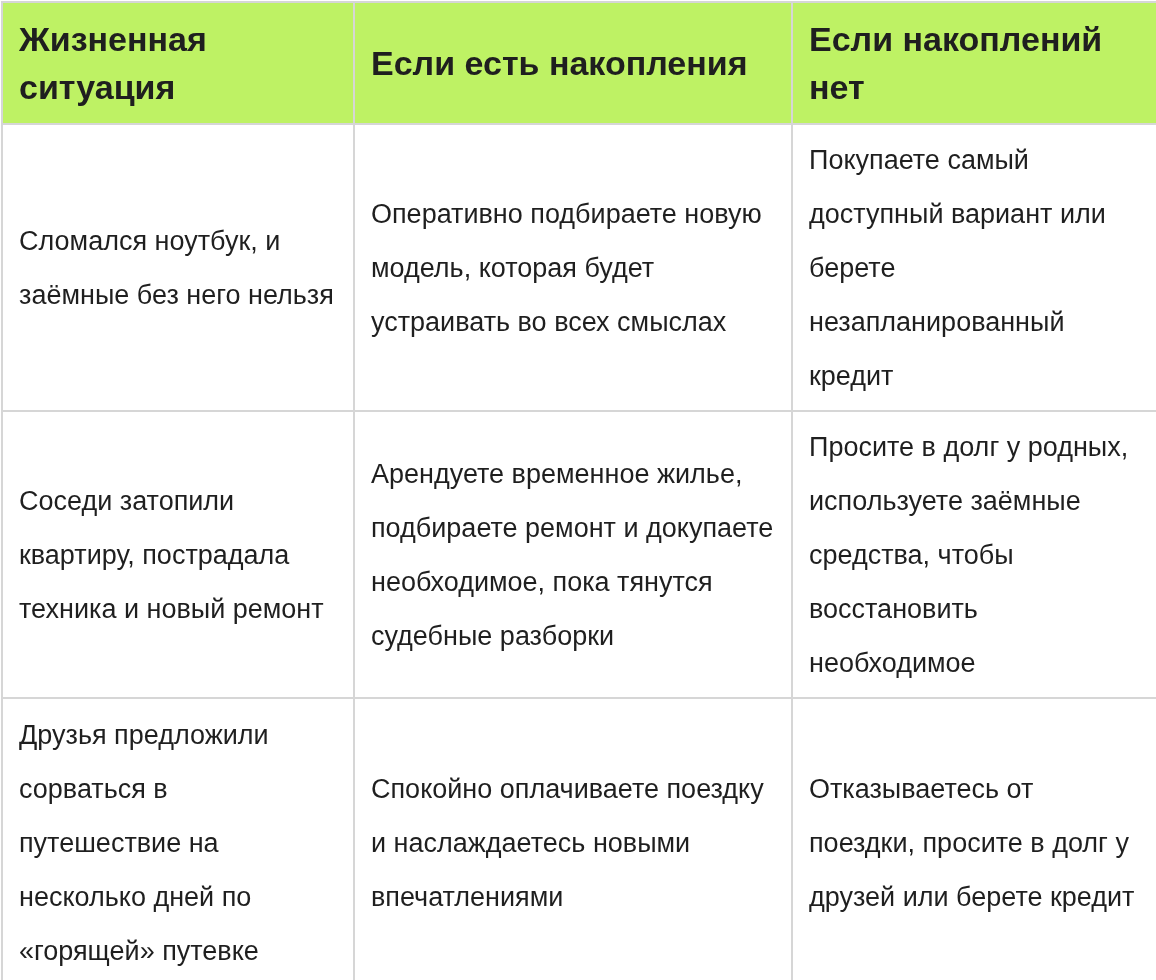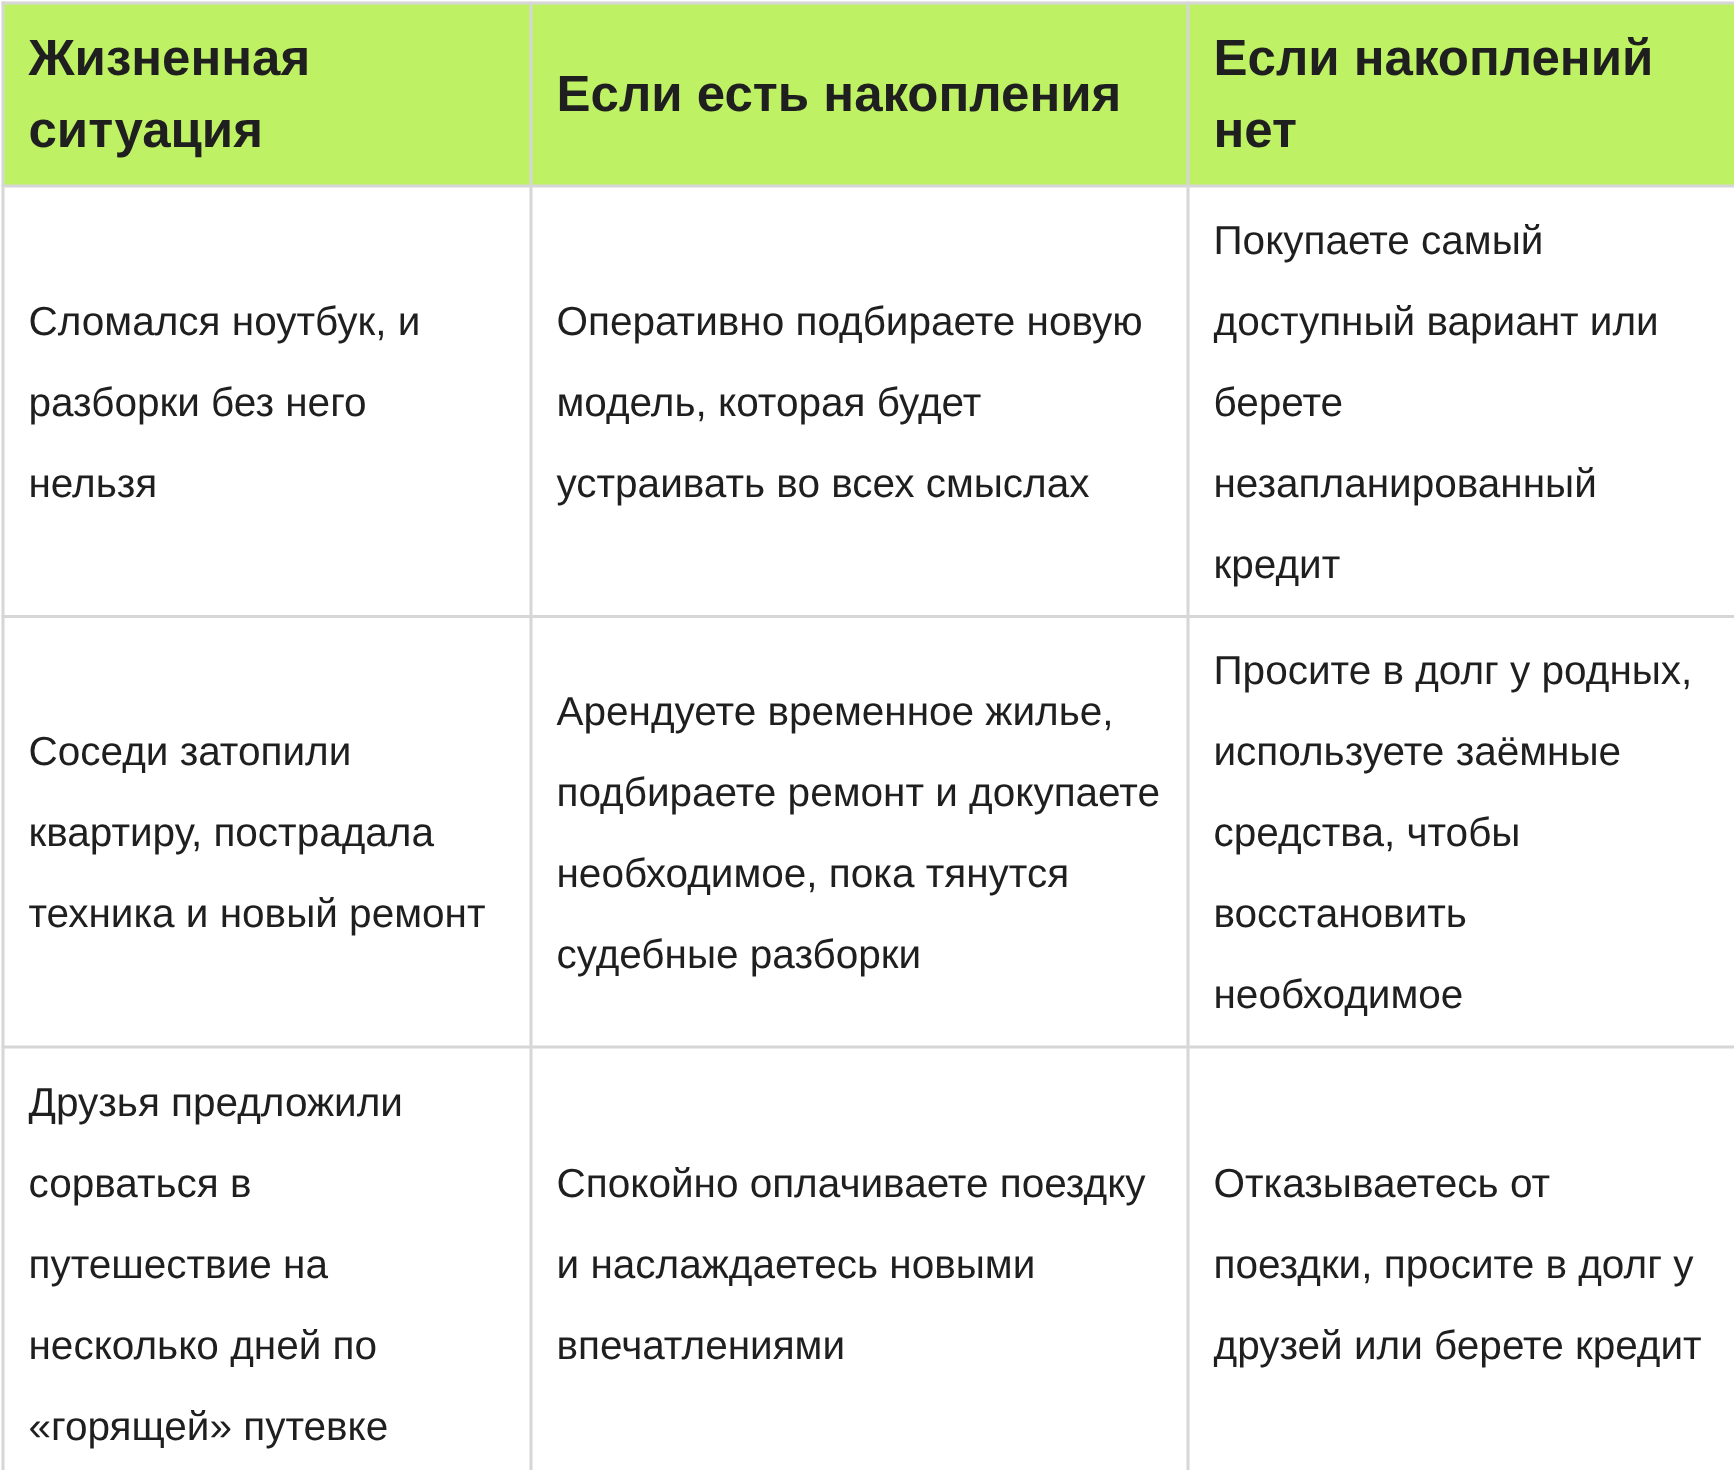--- a/index.html
+++ b/index.html
@@ -18,21 +18,21 @@
 <body>
 
 <table>
 <tbody>
       <tr class="h">
 <th class="c1">Жизненная ситуация</th>
 <th class="c2">Если есть накопления</th>
 <th>Если накоплений нет</th>
 </tr>
 <tr class="r1">
-<td>Сломался ноутбук, и разборки без него нельзя</td>
+<td>Сломался ноутбук, и заёмные без него нельзя</td>
 <td>Оперативно подбираете новую модель, которая будет устраивать во всех смыслах</td>
 <td>Покупаете самый доступный вариант или берете незапланированный кредит</td>
 </tr>
 <tr class="r2">
 <td>Соседи затопили квартиру, пострадала техника и новый ремонт</td>
 <td>Арендуете временное жилье, подбираете ремонт и докупаете необходимое, пока тянутся судебные разборки</td>
 <td>Просите в долг у родных, используете заёмные средства, чтобы восстановить необходимое</td>
 </tr>
 <tr class="r3">
 <td>Друзья предложили сорваться в путешествие на несколько дней по «горящей» путевке</td>

